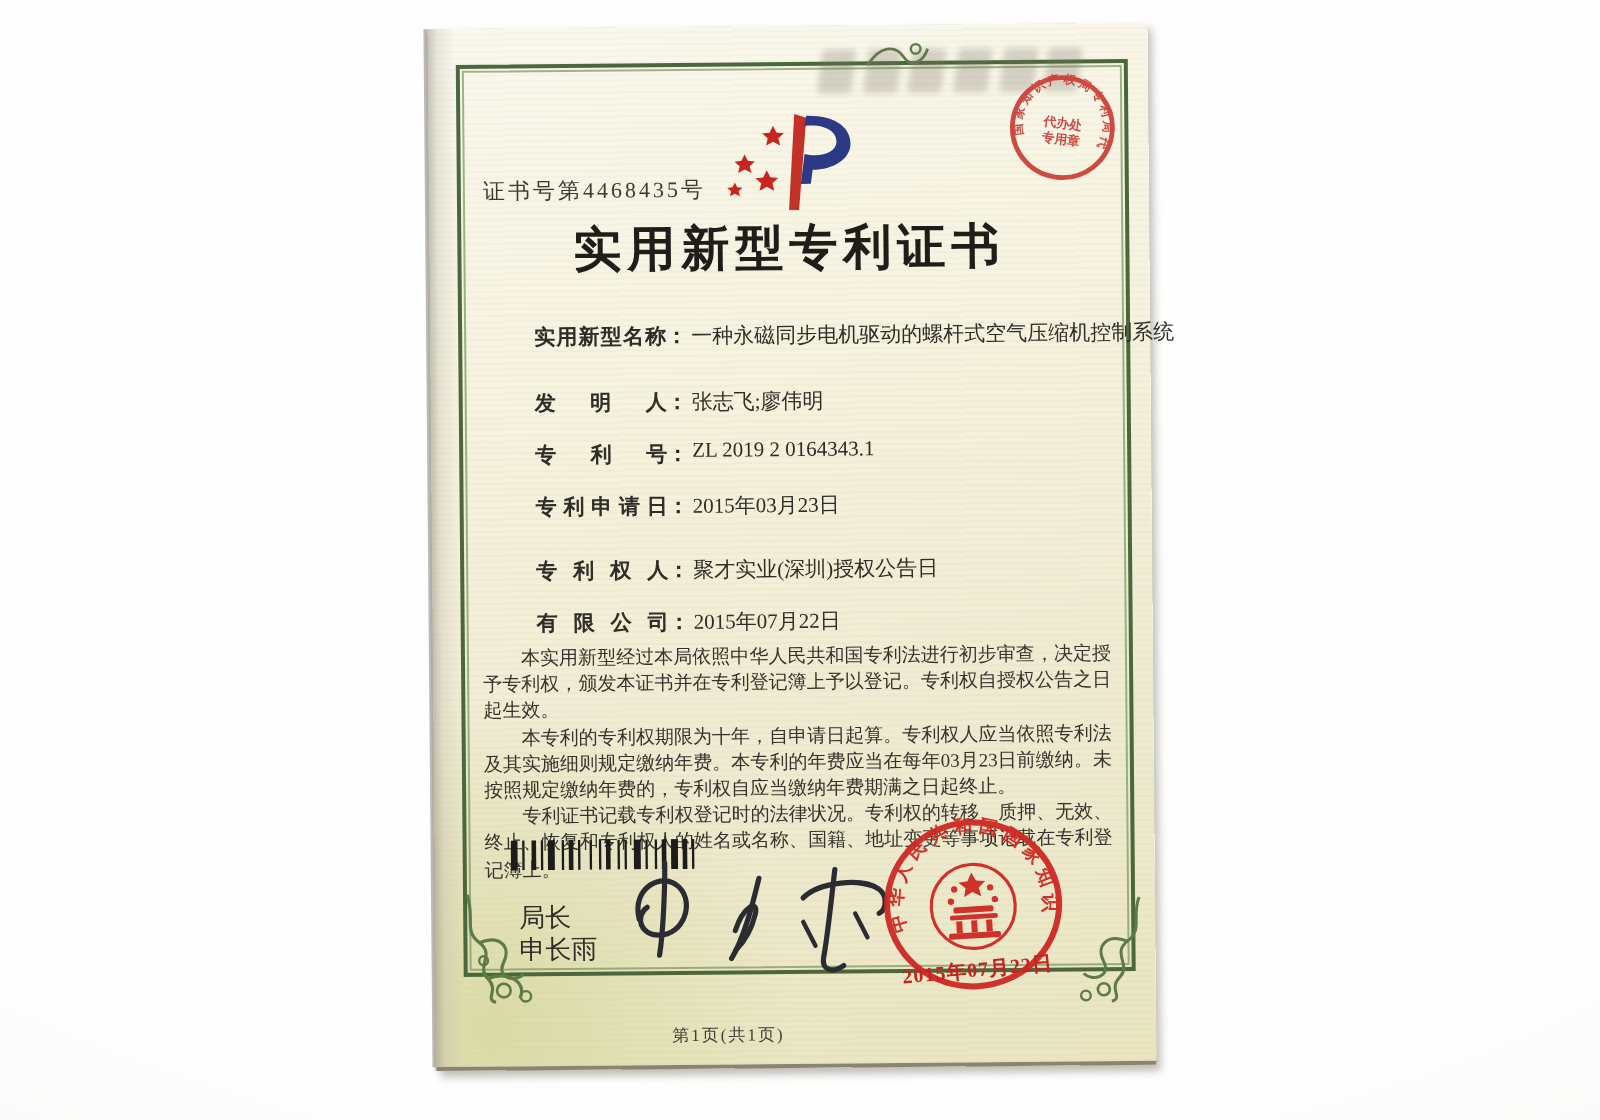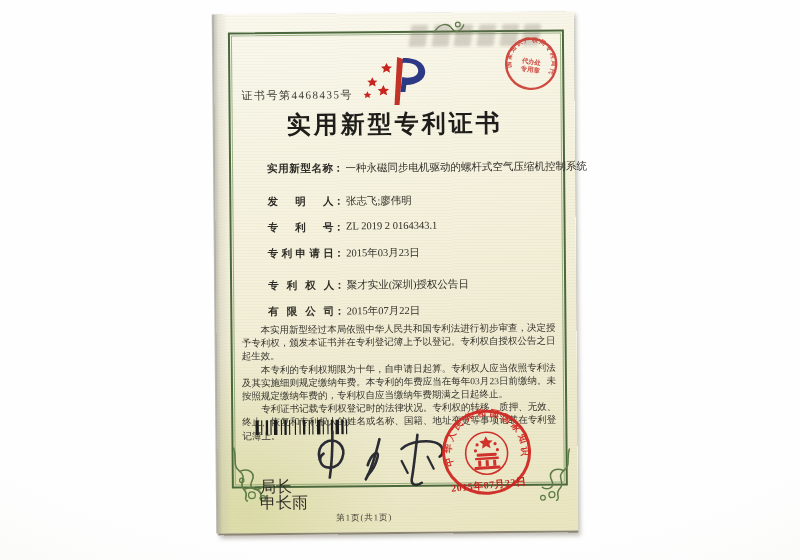--- a/index.html
+++ b/index.html
@@ -50,21 +50,21 @@
   .frow:nth-child(3){top:59px;}
   .frow:nth-child(4){top:85px;}
   .frow:nth-child(5){top:117px;}
   .frow:nth-child(6){top:143px;}
   
   .bodytext{position:absolute;left:25px;top:310px;width:314px;
     font-size:9.5px;line-height:13.2px;color:#35332c;text-align:justify;}
   .bodytext p{margin:0;text-indent:2em;}
   
   .barcode{position:absolute;left:38px;top:406px;width:102px;height:15px;}
-  .signer{position:absolute;left:42px;top:437px;font-size:16px;color:#2f2d27;line-height:16px;margin-top:28px;}
+  .signer{position:absolute;left:42px;top:437px;font-size:13px;color:#2f2d27;line-height:16px;}
   .signature{position:absolute;left:88px;top:408px;width:150px;height:80px;}
   .seal-big{position:absolute;left:222px;top:394px;width:94px;height:92px;opacity:.95;transform:rotate(-3deg);}
   .seal-date{position:absolute;left:219px;top:466px;width:104px;text-align:center;
     font-size:10px;font-weight:bold;color:#c32420;transform:rotate(-5deg);letter-spacing:.5px;}
   .page-footer{position:absolute;left:118px;top:499px;width:110px;text-align:left;
     font-size:8.5px;color:#403d35;letter-spacing:1px;}
   .seal-small{position:absolute;left:289px;top:24px;width:56px;height:56px;opacity:.88;transform:rotate(8deg);}
 </style>
 </head>
 <body>

